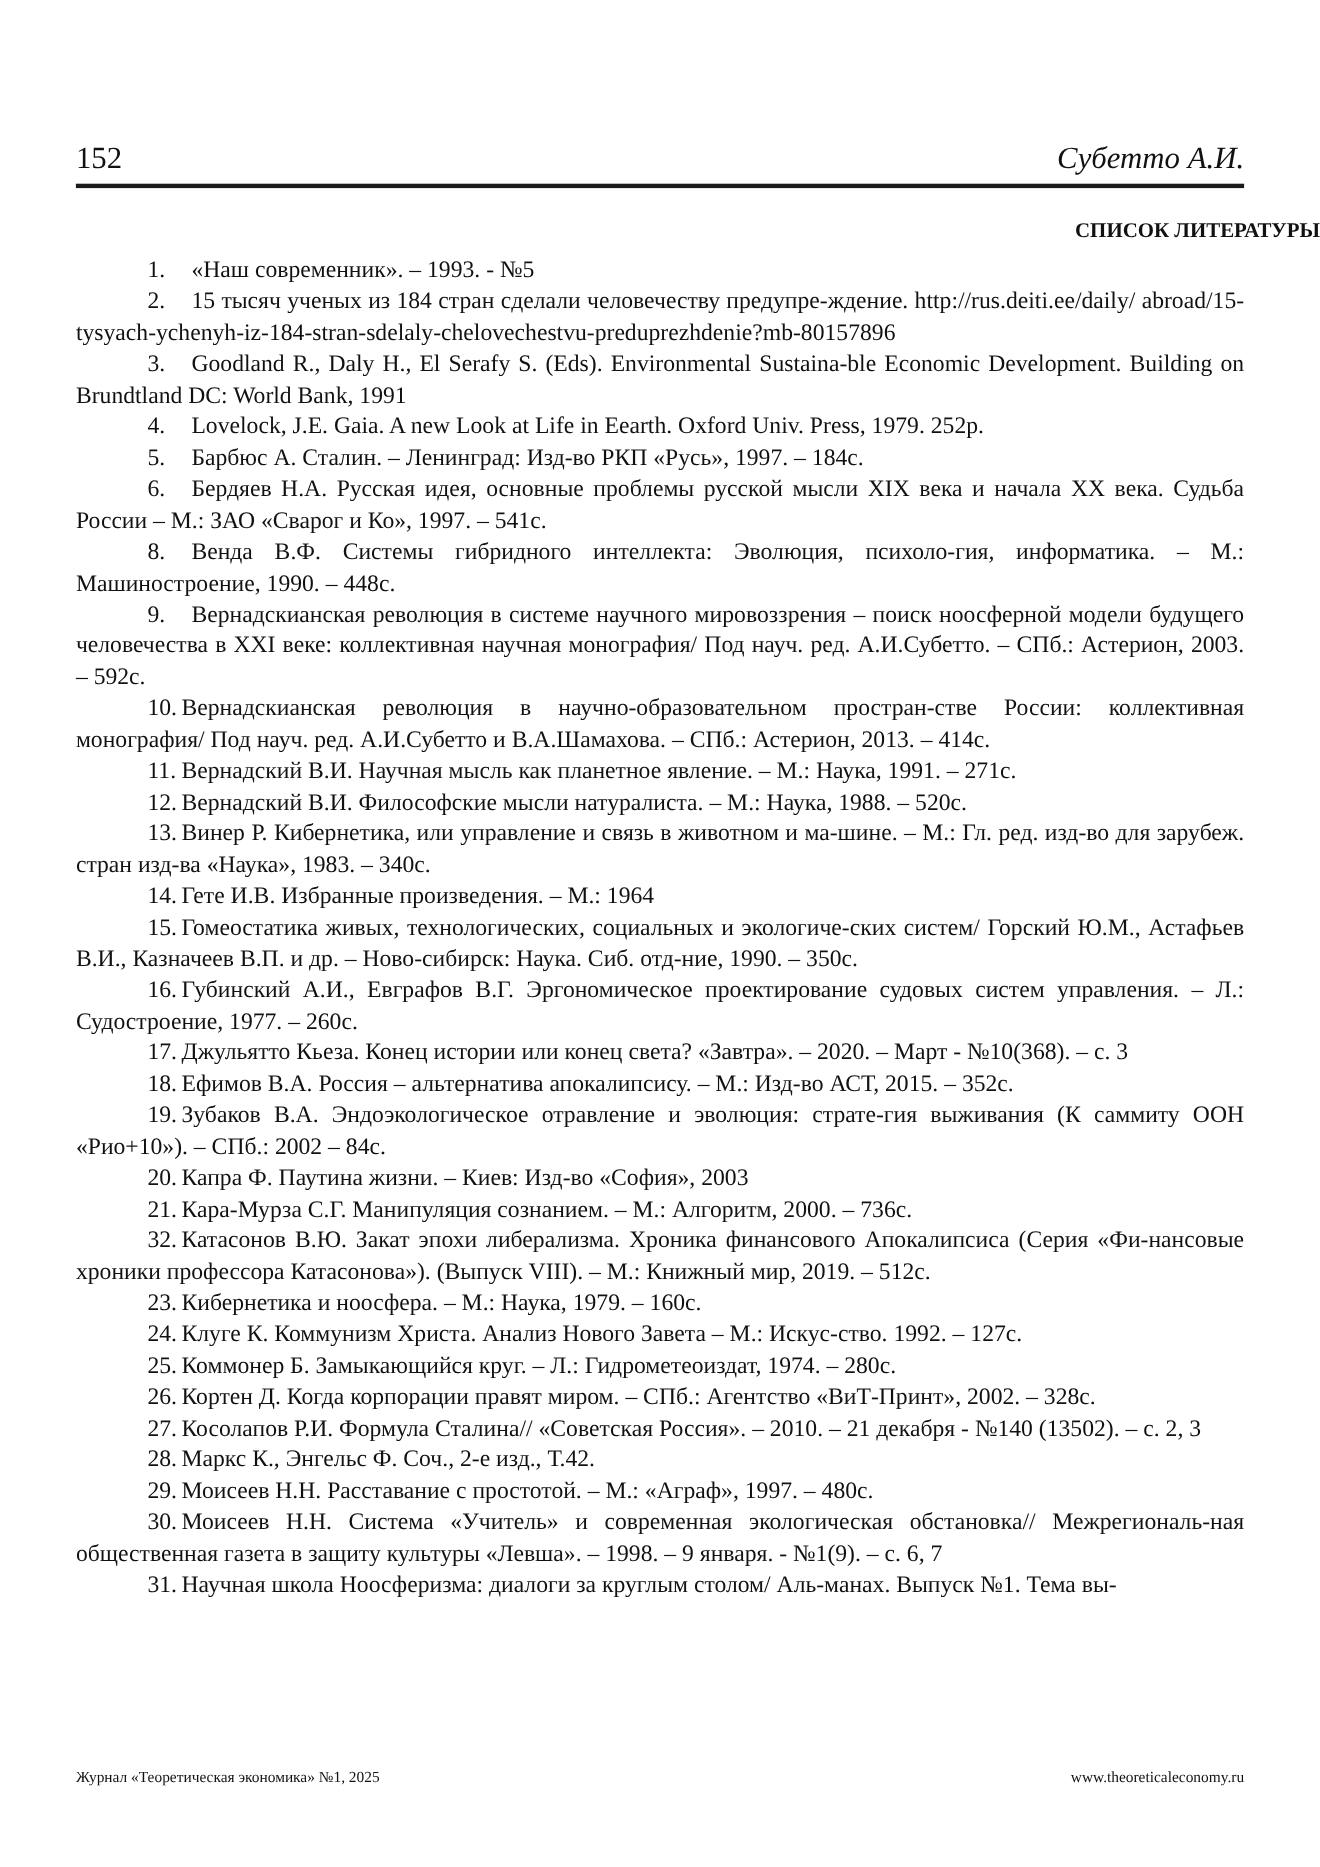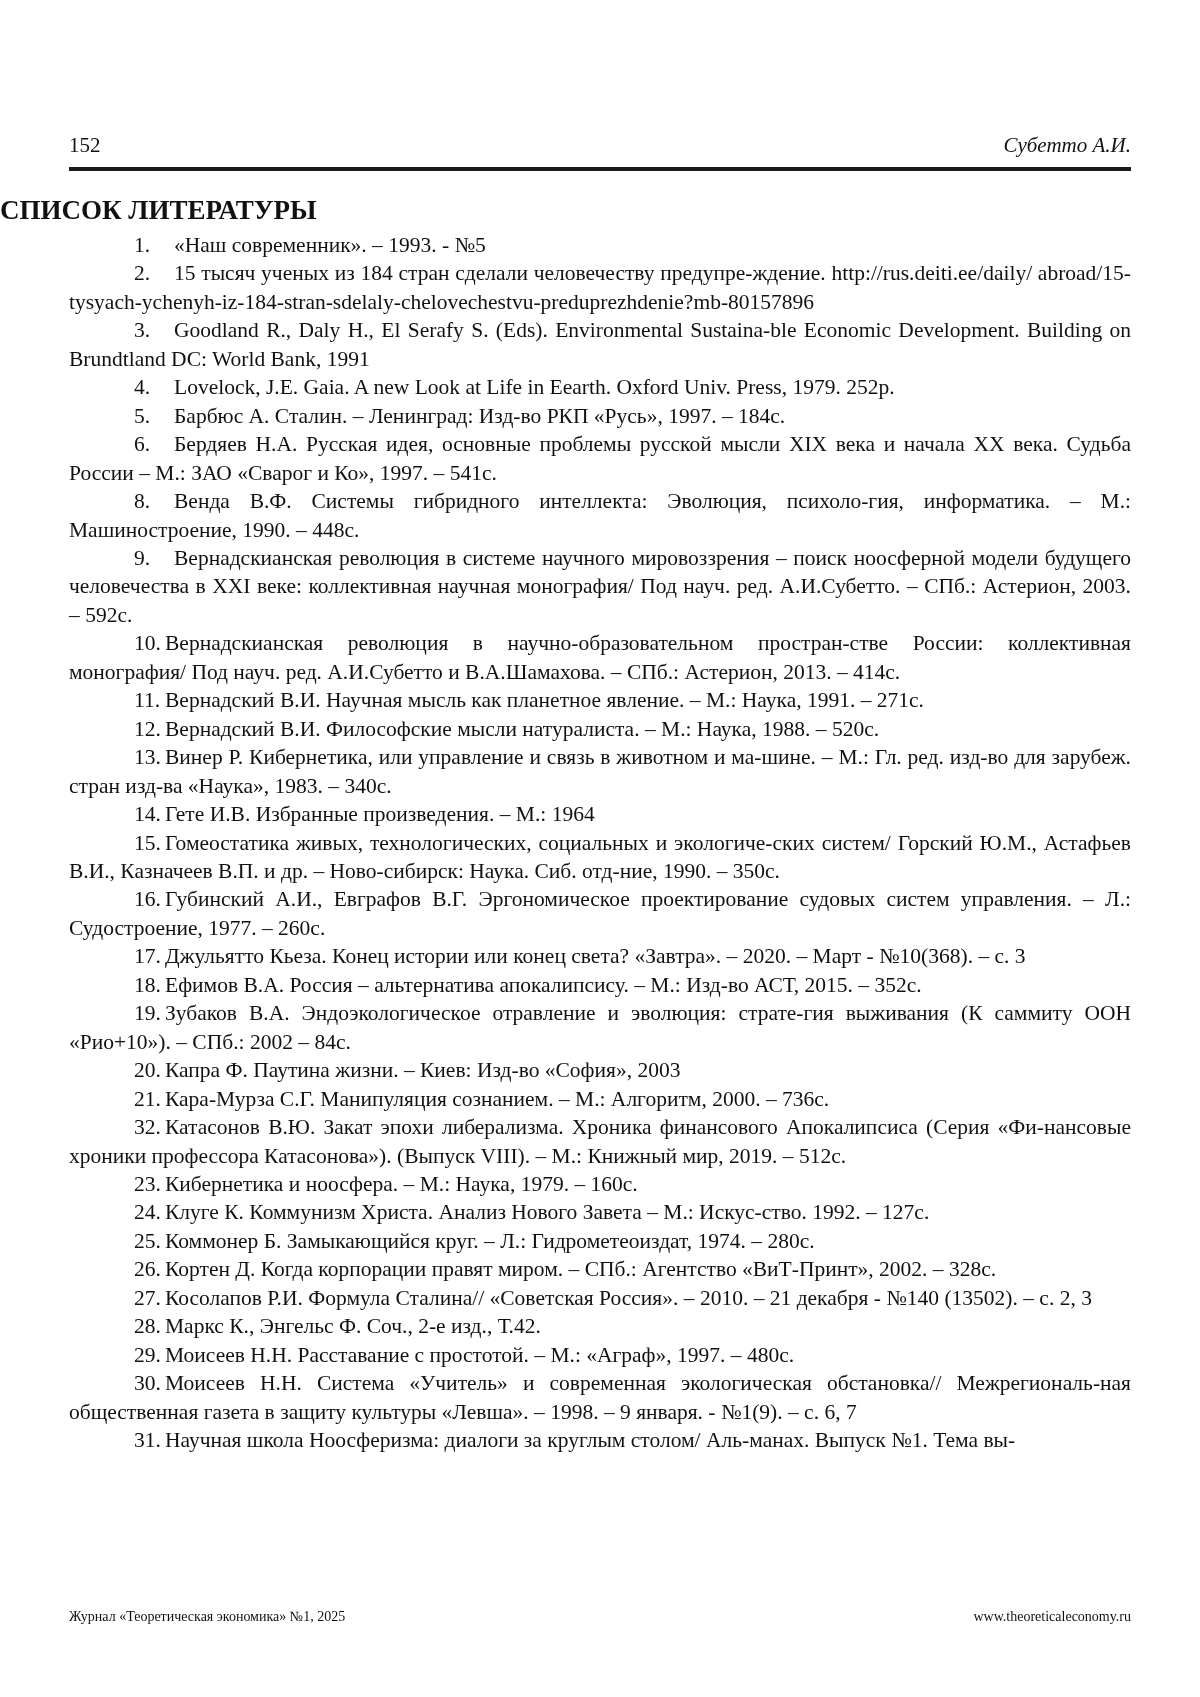--- a/index.html
+++ b/index.html
@@ -19,21 +19,21 @@
     position: absolute;
     inset: 0;
     background: #ffffff;
   }
   .header {
     position: absolute;
     top: 131px;
     left: 69px;
     right: 69px;
     height: 28px;
-    font-size: 21px;
+    font-size: 28px;
     line-height: 28px;
   }
   .pageno {
     position: absolute;
     left: 0;
     top: 0;
   }
   .runhead {
     display: block;
     text-align: right;
@@ -46,22 +46,22 @@
     right: 69px;
     height: 4px;
     background: #1a1a1a;
   }
   .title {
     position: absolute;
     top: 196px;
     left: 0;
     right: 0;
     margin: 0;
-    text-align: left;
-    font-size: 27px;
+    text-align: right;
+    font-size: 19px;
     font-weight: bold;
     line-height: 28px;
   }
   .refs {
     position: absolute;
     top: 231px;
     left: 69px;
     right: 69px;
     font-size: 21.5px;
     line-height: 28.45px;

